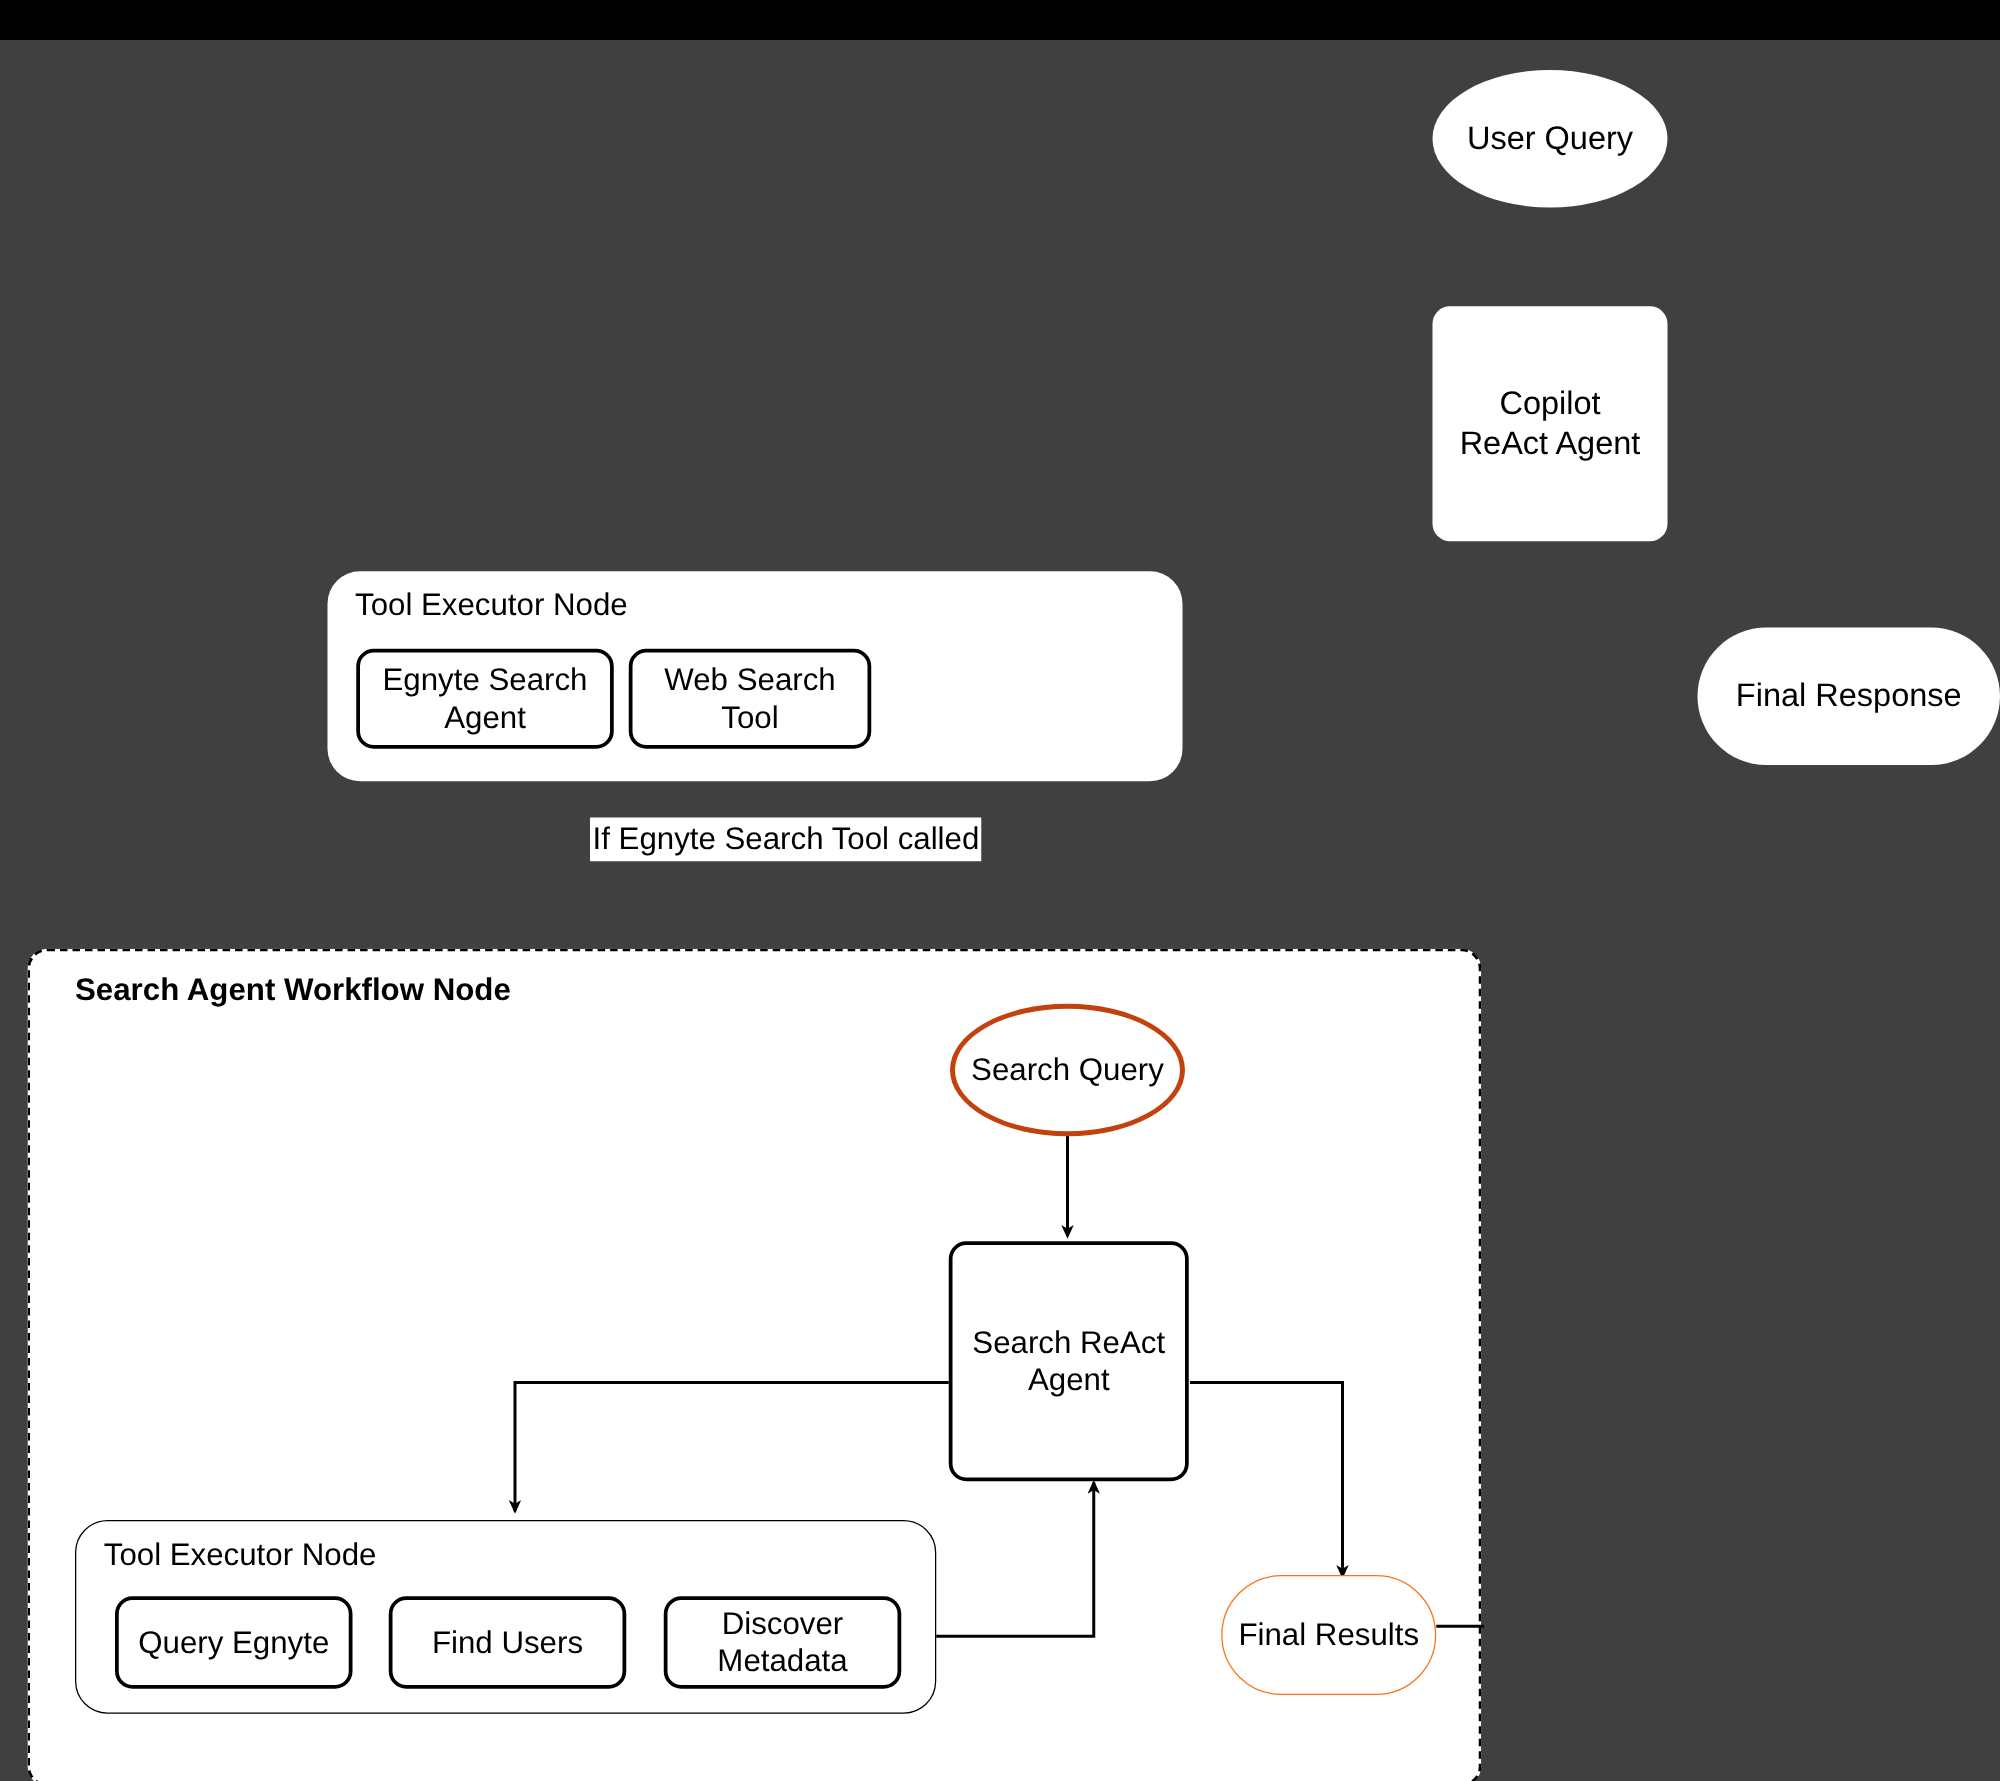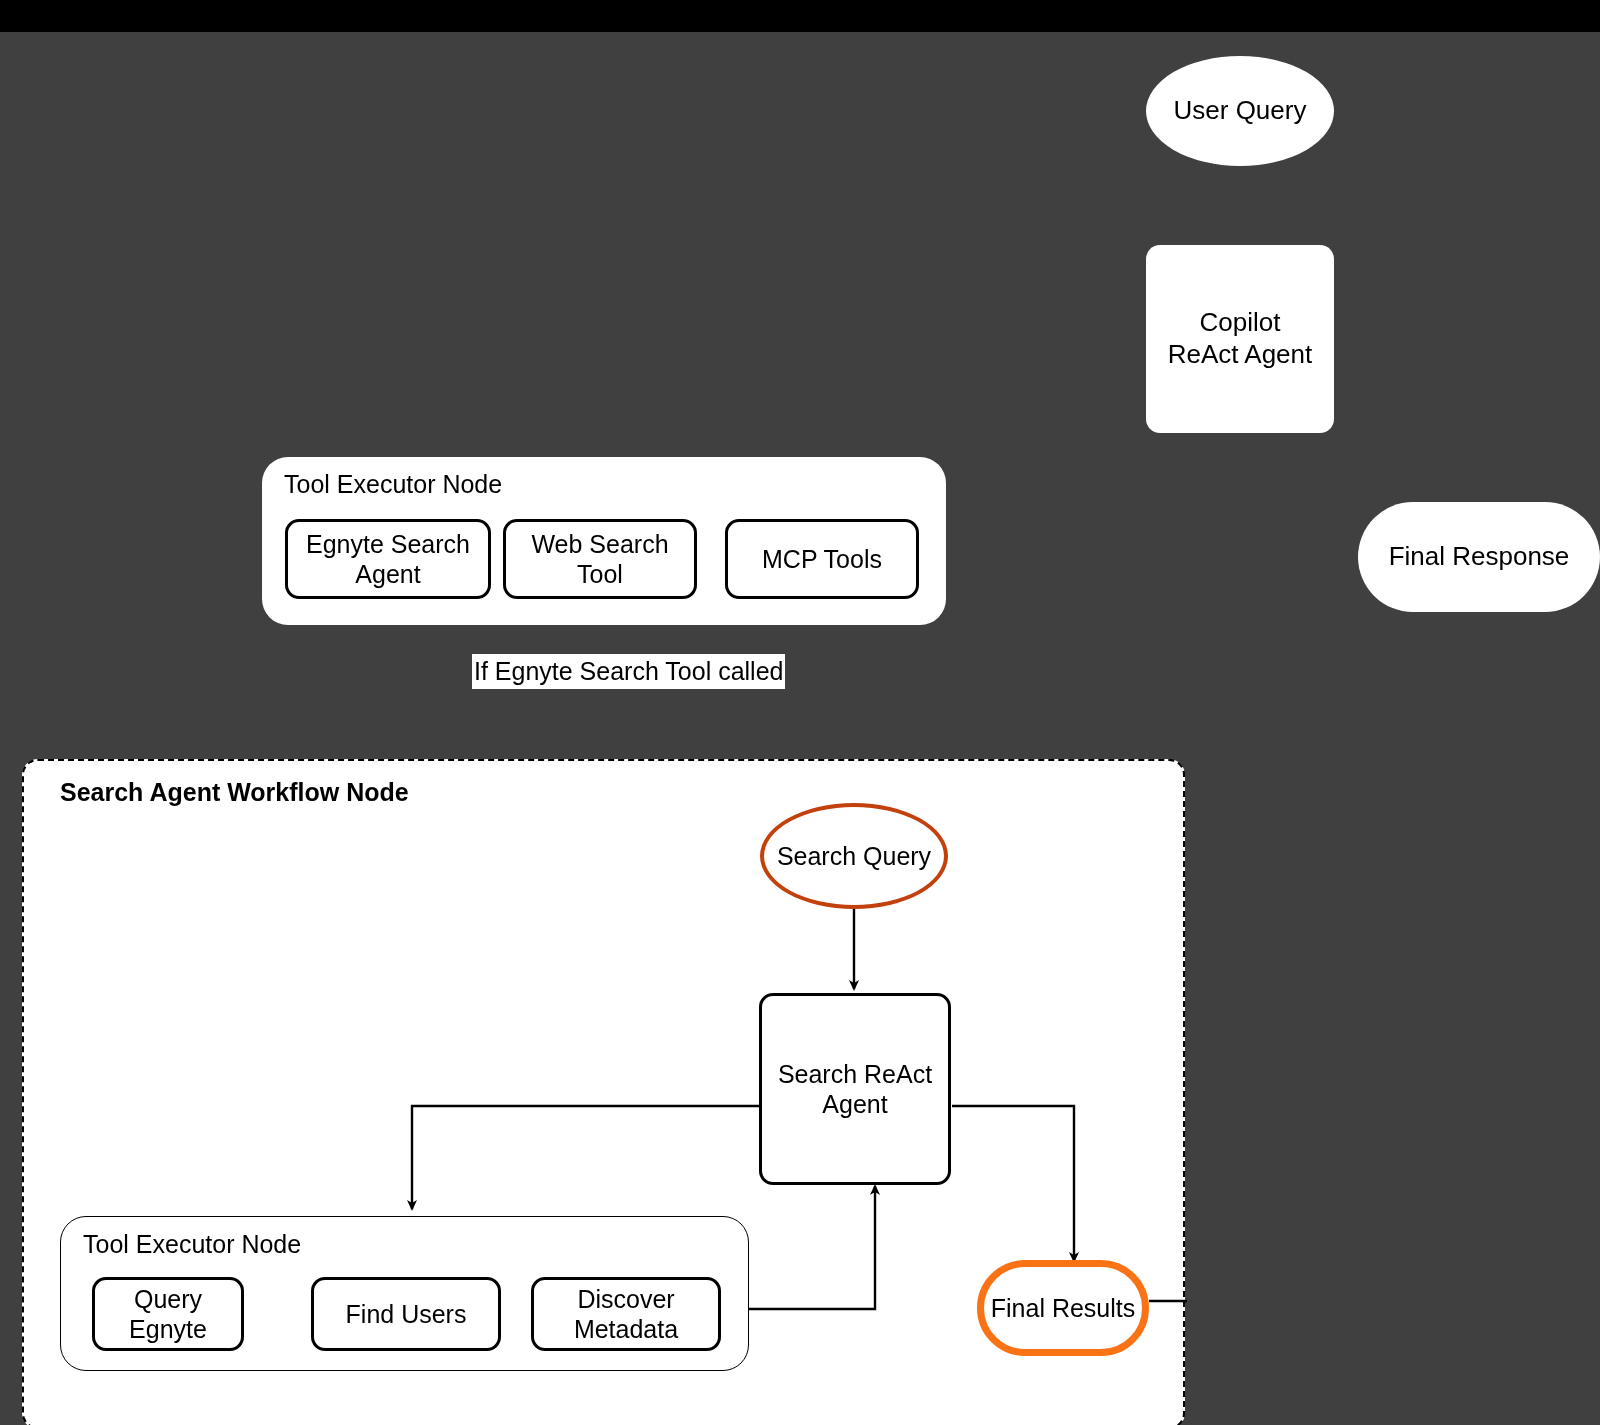--- a/index.html
+++ b/index.html
@@ -10,21 +10,21 @@
     font-family:"Liberation Sans", sans-serif;
     overflow:hidden;
     margin-top:32px;
   }
   .node{position:absolute;box-sizing:border-box;display:flex;align-items:center;justify-content:center;text-align:center;color:#000;background:#ffffff;}
   
   .ellipse{border-radius:50%;}
   .ellipse-plain{border:none;}
   .ellipse-stroke{border:4px solid #c2410c;}
   
-  .stadium{border:7px solid #f97316;}
+  .stadium{border:1px solid #f97316;}
   .stadium-plain{border:none;}
   
   .rrect{border-radius:14px;}
   .rrect-plain{border:none;}
   .rrect-stroke{border:3px solid #000;}
   
   .container{position:absolute;box-sizing:border-box;background:#ffffff;}
   .container-plain{border:none;border-radius:26px;}
   .container-thin{border:1.5px solid #000;border-radius:26px;}
   .container-dashed{border:2px dashed #000;border-radius:16px;}
@@ -56,23 +56,20 @@
     <div class="container-title t25" style="left:22px;top:12px;">Tool Executor Node</div>
 
     <div class="node rrect rrect-stroke t25" style="left:23px;top:62px;width:206px;height:80px;padding:0 8px;">
       <span>Egnyte Search Agent</span>
     </div>
 
     <div class="node rrect rrect-stroke t25" style="left:241px;top:62px;width:194px;height:80px;padding:0 3px;">
       <span>Web Search Tool</span>
     </div>
 
-    <div class="node rrect rrect-stroke t25" style="left:463px;top:62px;width:194px;height:80px;padding:0 8px;">
-      <span>MCP Tools</span>
-    </div>
   </div>
 
   <div class="edge-label t25" style="left:472px;top:622px;">If Egnyte Search Tool called</div>
 
   <div class="container container-dashed" style="left:22px;top:727px;width:1163px;height:670px;">
 
     <div class="container-title t25 bold" style="left:36px;top:16px;">Search Agent Workflow Node</div>
 
     <svg class="wires" viewBox="0 0 1163 670" style="width:1163px;height:670px;">
       <defs>
@@ -100,21 +97,21 @@
       <span>Search ReAct Agent</span>
     </div>
 
     <div class="node stadium t25" style="left:953px;top:499px;width:172px;height:96px;border-radius:48px;">
       <span>Final Results</span>
     </div>
 
     <div class="container container-thin" style="left:36px;top:455px;width:689px;height:155px;">
       <div class="container-title t25" style="left:22px;top:12px;">Tool Executor Node</div>
 
-      <div class="node rrect rrect-stroke t25" style="left:31px;top:60px;width:152px;height:74px;padding:0 8px;">
+      <div class="node rrect rrect-stroke t25" style="left:31px;top:60px;width:190px;height:74px;padding:0 8px;">
         <span>Query Egnyte</span>
       </div>
 
       <div class="node rrect rrect-stroke t25" style="left:250px;top:60px;width:190px;height:74px;padding:0 8px;">
         <span>Find Users</span>
       </div>
 
       <div class="node rrect rrect-stroke t25" style="left:470px;top:60px;width:190px;height:74px;padding:0 8px;">
         <span>Discover Metadata</span>
       </div>

